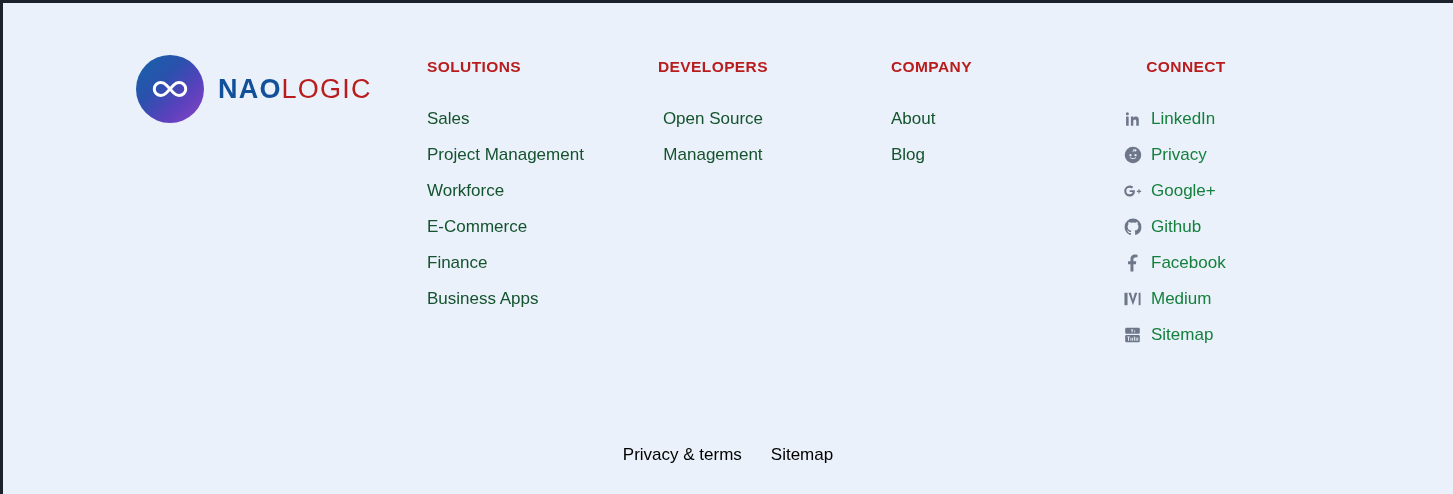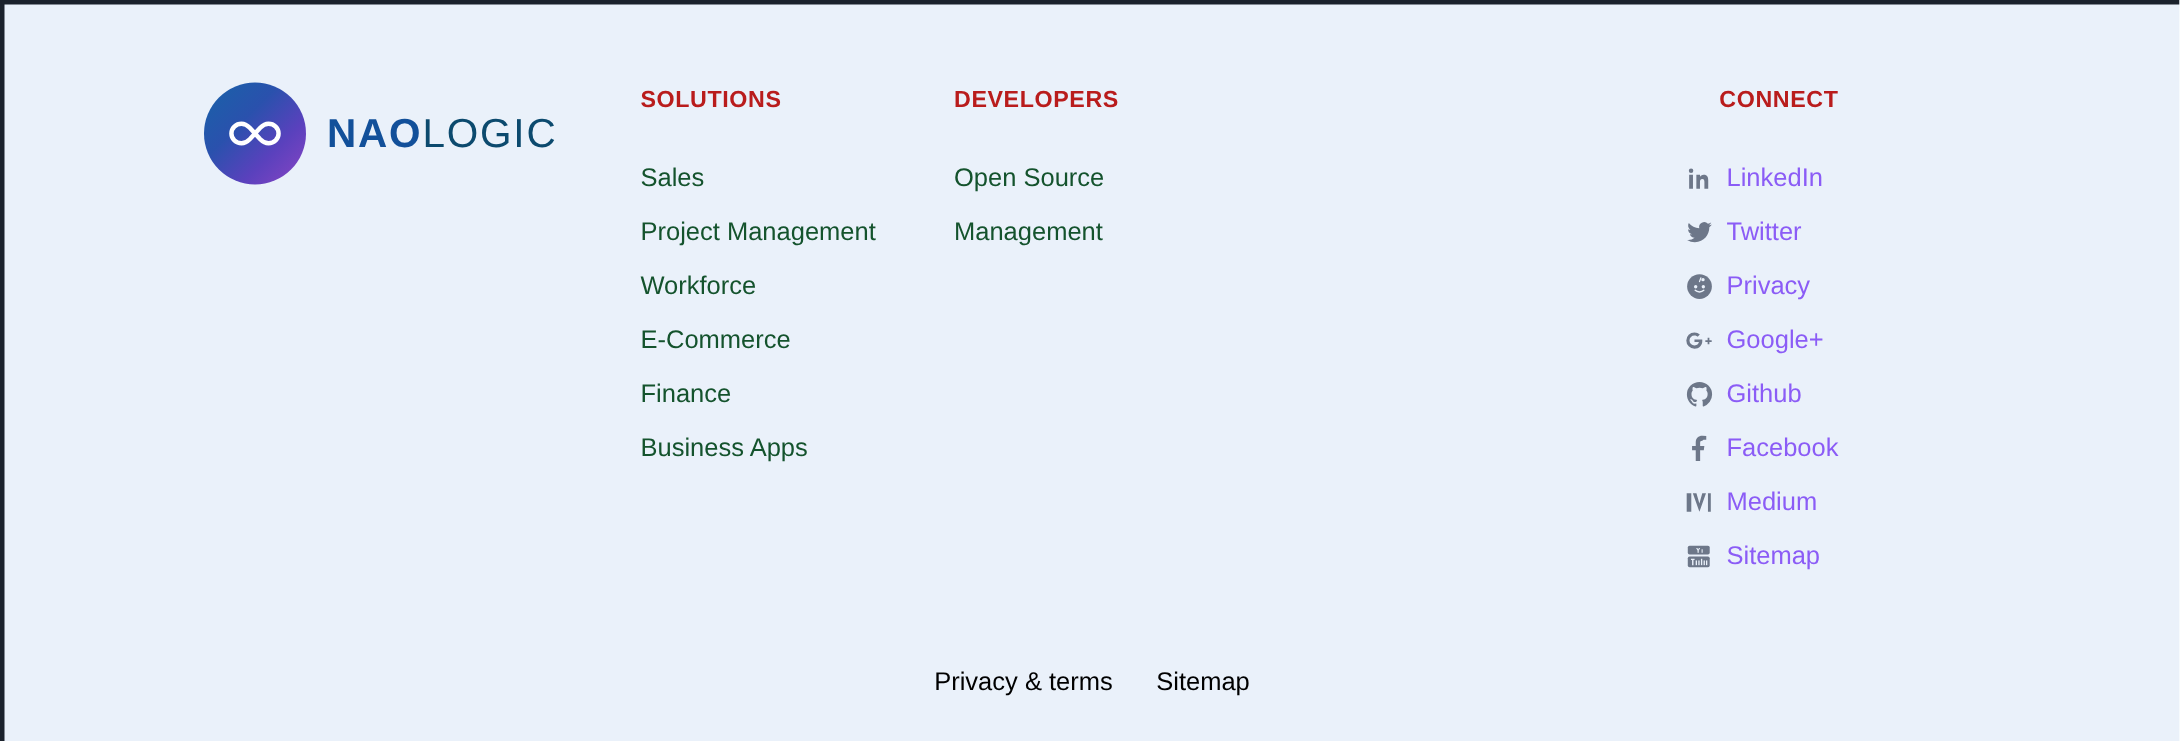--- a/index.html
+++ b/index.html
@@ -50,30 +50,30 @@
     letter-spacing: 1.2px;
     line-height: 1;
     white-space: nowrap;
   }
   .brand-word .nao {
     font-weight: 700;
     color: #12509a;
   }
   .brand-word .logic {
     font-weight: 400;
-    color: #0c4a6e;
+    color: #b91c1c;
   }
 
   
   .col {
     position: absolute;
     top: 56px;
   }
   .col-solutions  { left: 424px; }
-  .col-developers { left: 633px; }
+  .col-developers { left: 655px; text-align: center; }
   .col-company    { left: 888px; }
   .col-connect    { left: 1120px; text-align: right; }
 
   .col-title {
     font-size: 15.5px;
     font-weight: 700;
     letter-spacing: 0.4px;
     color: #b91c1c;
     line-height: 1;
     margin-bottom: 0;
@@ -95,21 +95,21 @@
   }
 
   
   .social-list { list-style: none; margin-top: 34px; }
   .social-list li { height: 36px; }
   .social-link {
     display: flex;
     align-items: center;
     gap: 9px;
     text-decoration: none;
-    color: #8b5cf6;
+    color: #15803d;
     font-size: 17px;
     line-height: 20px;
     white-space: nowrap;
   }
   .social-ic {
     width: 19px;
     height: 19px;
     flex: 0 0 19px;
     display: flex;
     align-items: center;
@@ -165,46 +165,43 @@
   </div>
 
   <div class="col col-developers">
     <div class="col-title">DEVELOPERS</div>
     <ul class="col-list">
       <li><a class="col-link" href="#">Open Source</a></li>
       <li><a class="col-link" href="#">Management</a></li>
     </ul>
   </div>
 
+  <div class="col col-company">
+    <div class="col-title">COMPANY</div>
+    <ul class="col-list">
+      <li><a class="col-link" href="#">About</a></li>
+      <li><a class="col-link" href="#">Blog</a></li>
+    </ul>
+  </div>
 
   <div class="col col-connect">
     <div class="col-title">CONNECT</div>
     <ul class="social-list">
 
       <li>
         <a class="social-link" href="#">
           <span class="social-ic">
             <svg width="18" height="18" viewBox="0 0 24 24" aria-hidden="true">
                 <path d="M4.5 3a2 2 0 100 4 2 2 0 000-4zM2.8 8.7h3.4V21H2.8V8.7zM9.2 8.7h3.25v1.7h.05c.45-.85 1.56-1.75 3.2-1.75 3.43 0 4.06 2.25 4.06 5.18V21h-3.4v-5.5c0-1.31-.03-3-1.83-3-1.83 0-2.11 1.43-2.11 2.9V21H9.2V8.7z"></path>
               </svg>
           </span>
           <span>LinkedIn</span>
         </a>
       </li>
 
-      <li>
-        <a class="social-link" href="#">
-          <span class="social-ic">
-            <svg width="18" height="18" viewBox="0 0 24 24" aria-hidden="true">
-                <path d="M23 4.9a9 9 0 01-2.6.72 4.5 4.5 0 001.98-2.5 9 9 0 01-2.86 1.1A4.5 4.5 0 0011.8 8.3a12.8 12.8 0 01-9.3-4.7 4.5 4.5 0 001.4 6 4.4 4.4 0 01-2.04-.56v.06a4.5 4.5 0 003.6 4.4 4.5 4.5 0 01-2.03.08 4.5 4.5 0 004.2 3.12A9 9 0 011 18.6a12.7 12.7 0 006.9 2.02c8.28 0 12.8-6.86 12.8-12.8l-.01-.58A9.1 9.1 0 0023 4.9z"></path>
-              </svg>
-          </span>
-          <span>Twitter</span>
-        </a>
-      </li>
 
       <li>
         <a class="social-link" href="#">
           <span class="social-ic">
             <svg width="18" height="18" viewBox="0 0 24 24" aria-hidden="true">
               <circle cx="12" cy="12" r="11"></circle>
               <circle cx="8.6" cy="12.2" r="1.5" fill="#eaf1fa"></circle>
               <circle cx="15.4" cy="12.2" r="1.5" fill="#eaf1fa"></circle>
               <path d="M8.2 15.4c1 .95 2.3 1.4 3.8 1.4s2.8-.45 3.8-1.4" fill="none" stroke="#eaf1fa" stroke-width="1.3" stroke-linecap="round"></path>
               <circle cx="15.1" cy="5.9" r="1.5" fill="#eaf1fa"></circle>

